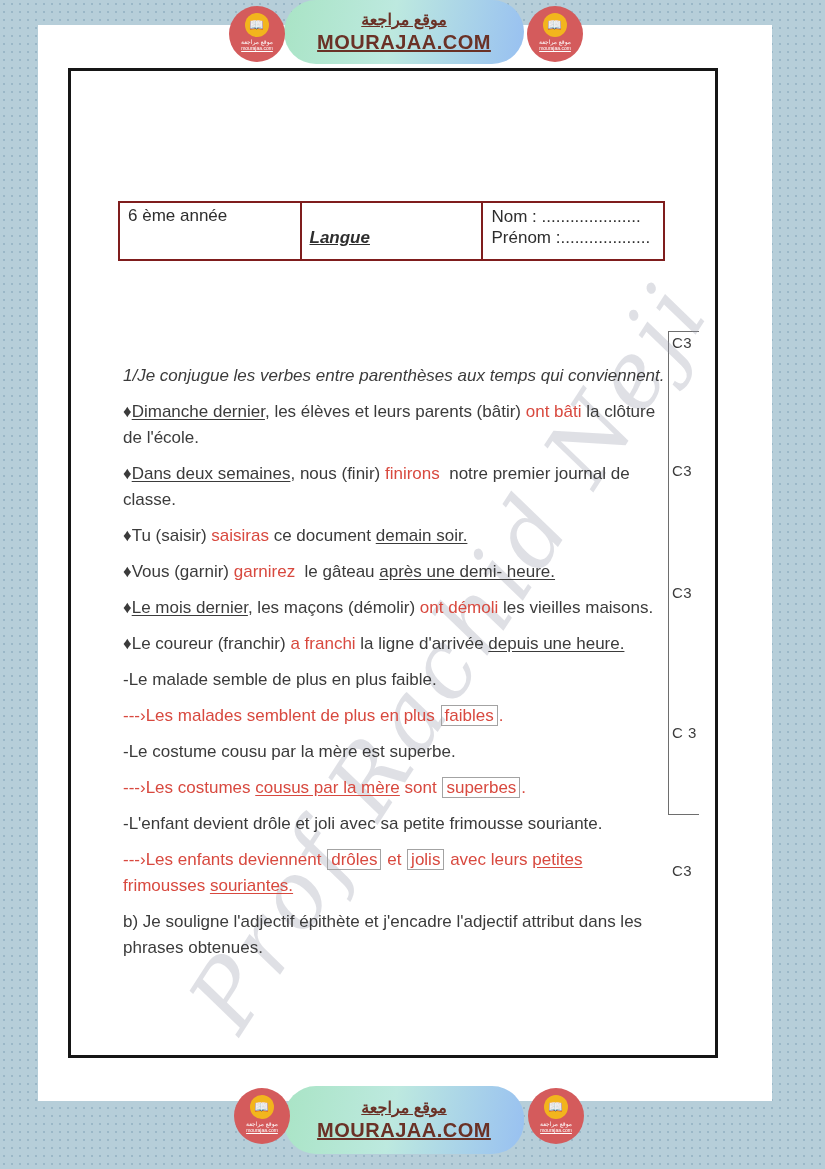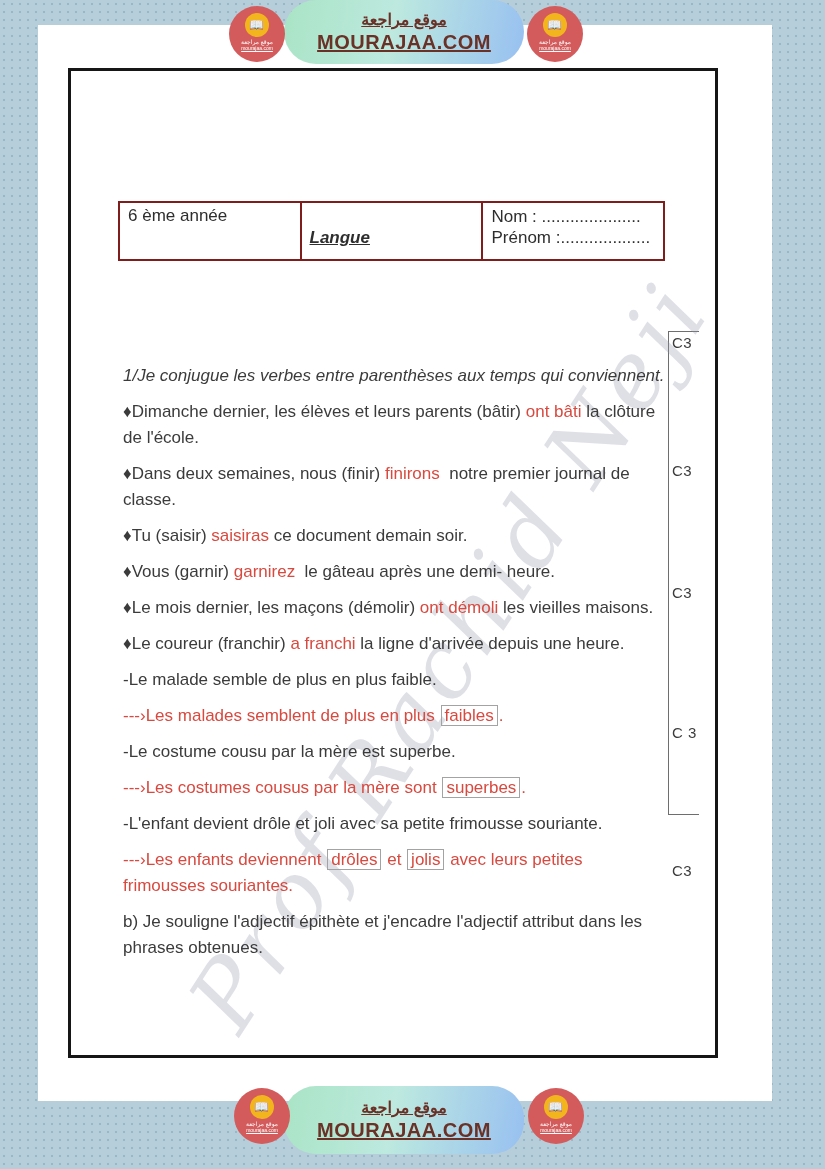--- a/index.html
+++ b/index.html
@@ -67,21 +67,21 @@
   
   .content{
     position:absolute;left:52px;top:292px;width:552px;z-index:2;
   }
   .para{
     margin:0 6px 10px 0;font-size:17px;line-height:26px;color:#3b3b3b;
     white-space:pre-wrap;
   }
   .para.italic{font-style:italic;}
   .red{color:#d8493f;}
-  .u{text-underline-offset:2px;}
+  .u{text-decoration:underline;text-underline-offset:2px;}
   .boxed{border:1px solid #a3a3a3;padding:0 3px;margin:0 1px;}
   
   .watermark{
     position:absolute;left:-40px;top:560px;width:800px;text-align:center;
     transform:rotate(-57deg);transform-origin:center;
     font-family:"DejaVu Serif", serif;font-style:italic;
     font-size:92px;color:rgba(150,153,168,0.30);letter-spacing:6px;
     white-space:nowrap;z-index:1;pointer-events:none;
   }
 </style>

